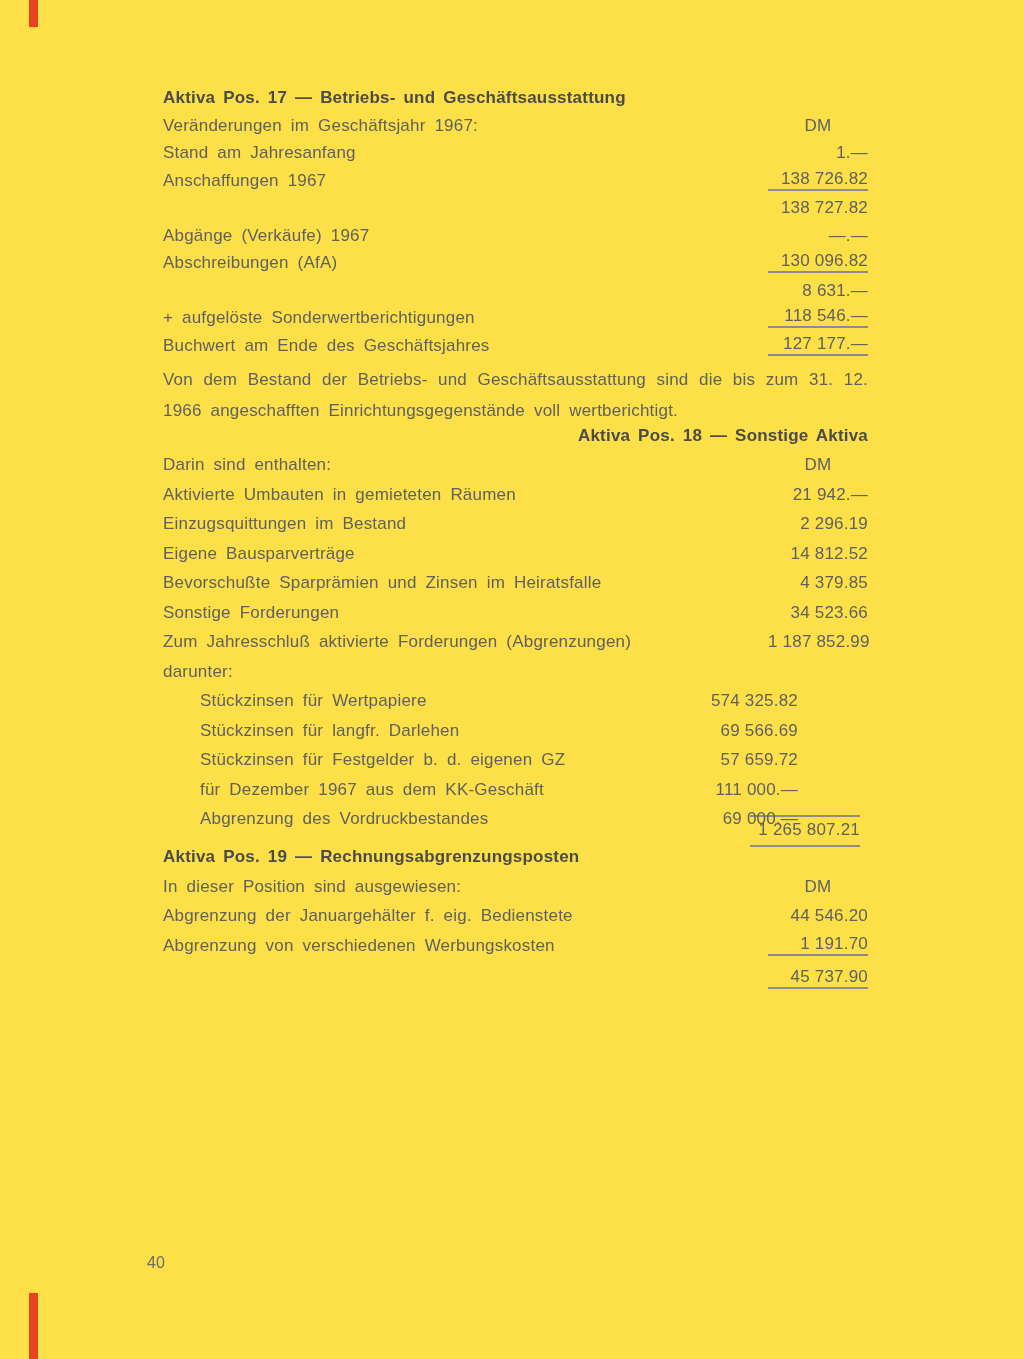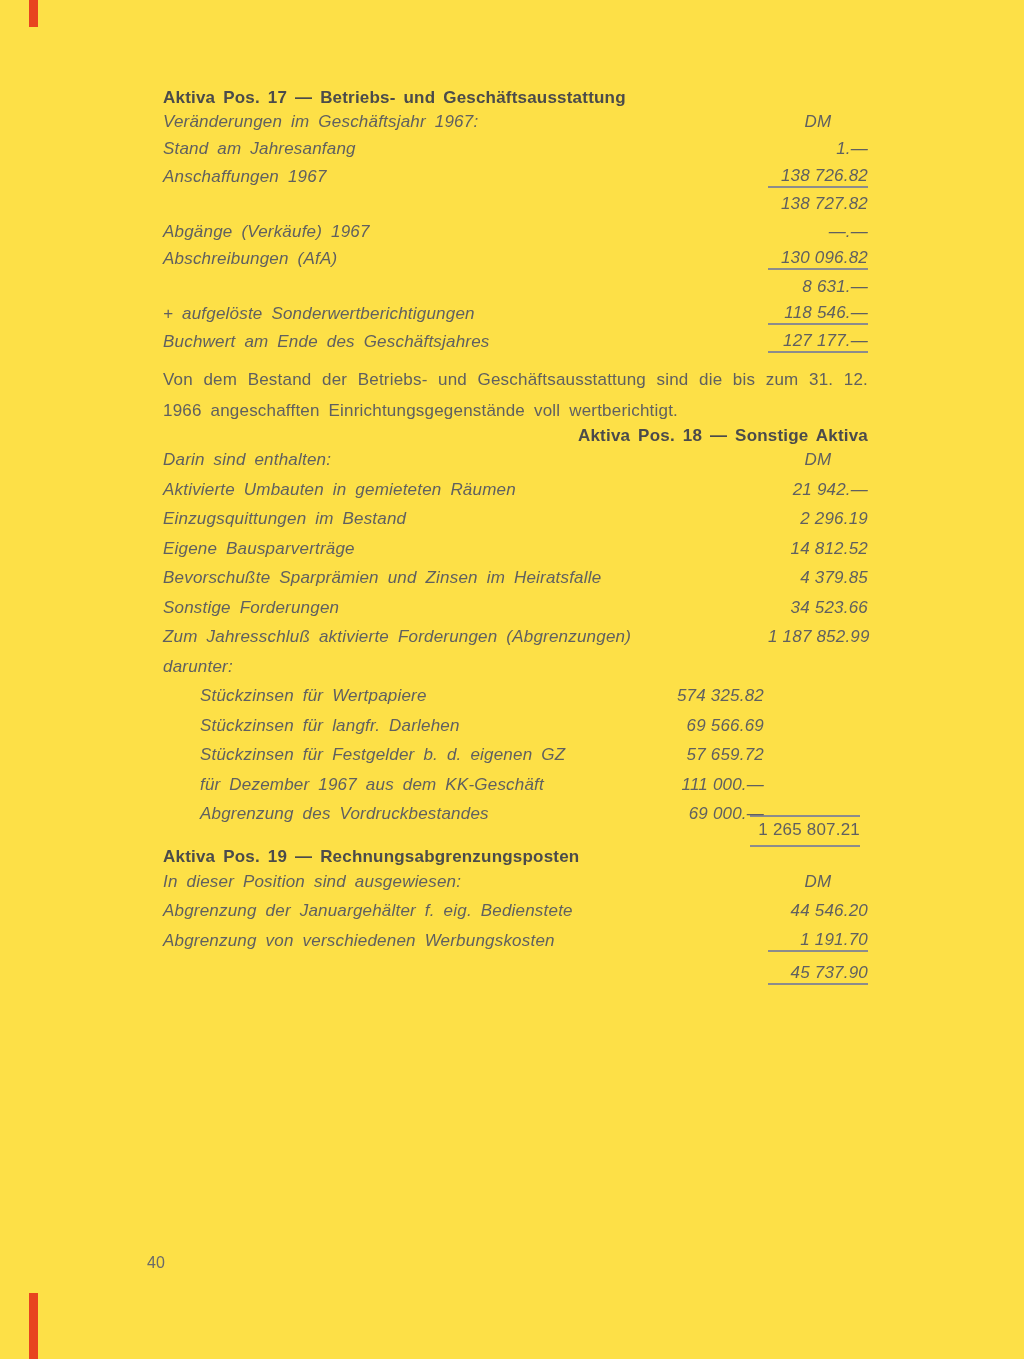--- a/index.html
+++ b/index.html
@@ -16,31 +16,31 @@
   .content { position:absolute; left:163px; top:88px; width:705px; }
 
   h2.sec {
     font-size:17px; font-weight:bold; color:#4b4b4b;
     margin:0; line-height:20px; letter-spacing:.2px; word-spacing:3px;
   }
   .sec17-h { margin-bottom:28px; }
   .sec18-h { margin-top:56px; margin-bottom:21px;text-align:right; }
   .sec19-h { margin-top:41px; margin-bottom:30px; }
 
-  .row { display:flex; align-items:center; height:27.5px; font-size:17px;font-style:italic; }
+  .row { display:flex; align-items:flex-end; height:27.5px; font-size:17px; }
   .row.h30 { height:29.5px; }
   .lbl { flex:1; word-spacing:4px; letter-spacing:.2px; white-space:nowrap; }
   .row.sub .lbl { padding-left:37px; }
   .val {
     flex:none; width:100px; text-align:right;
     white-space:nowrap; letter-spacing:.2px;
   }
   .val.hdr { text-align:center; }
   .val.u { border-bottom:2px solid #8c8c8c; padding-bottom:0; }
-  .val.mid { width:130px; margin-right:104px; }
+  .val.mid { width:130px; margin-right:70px; }
 
   p.note {
     margin:8px 0 0 0; font-size:17px; line-height:31px;
     text-align:justify; word-spacing:4px; letter-spacing:.2px; color:#606060;
   }
 
   .total-block {
     margin:-14px 8px 0 auto; width:110px;
     border-top:2px solid #8c8c8c; border-bottom:2px solid #8c8c8c;
     padding:3px 0 5px 0;

